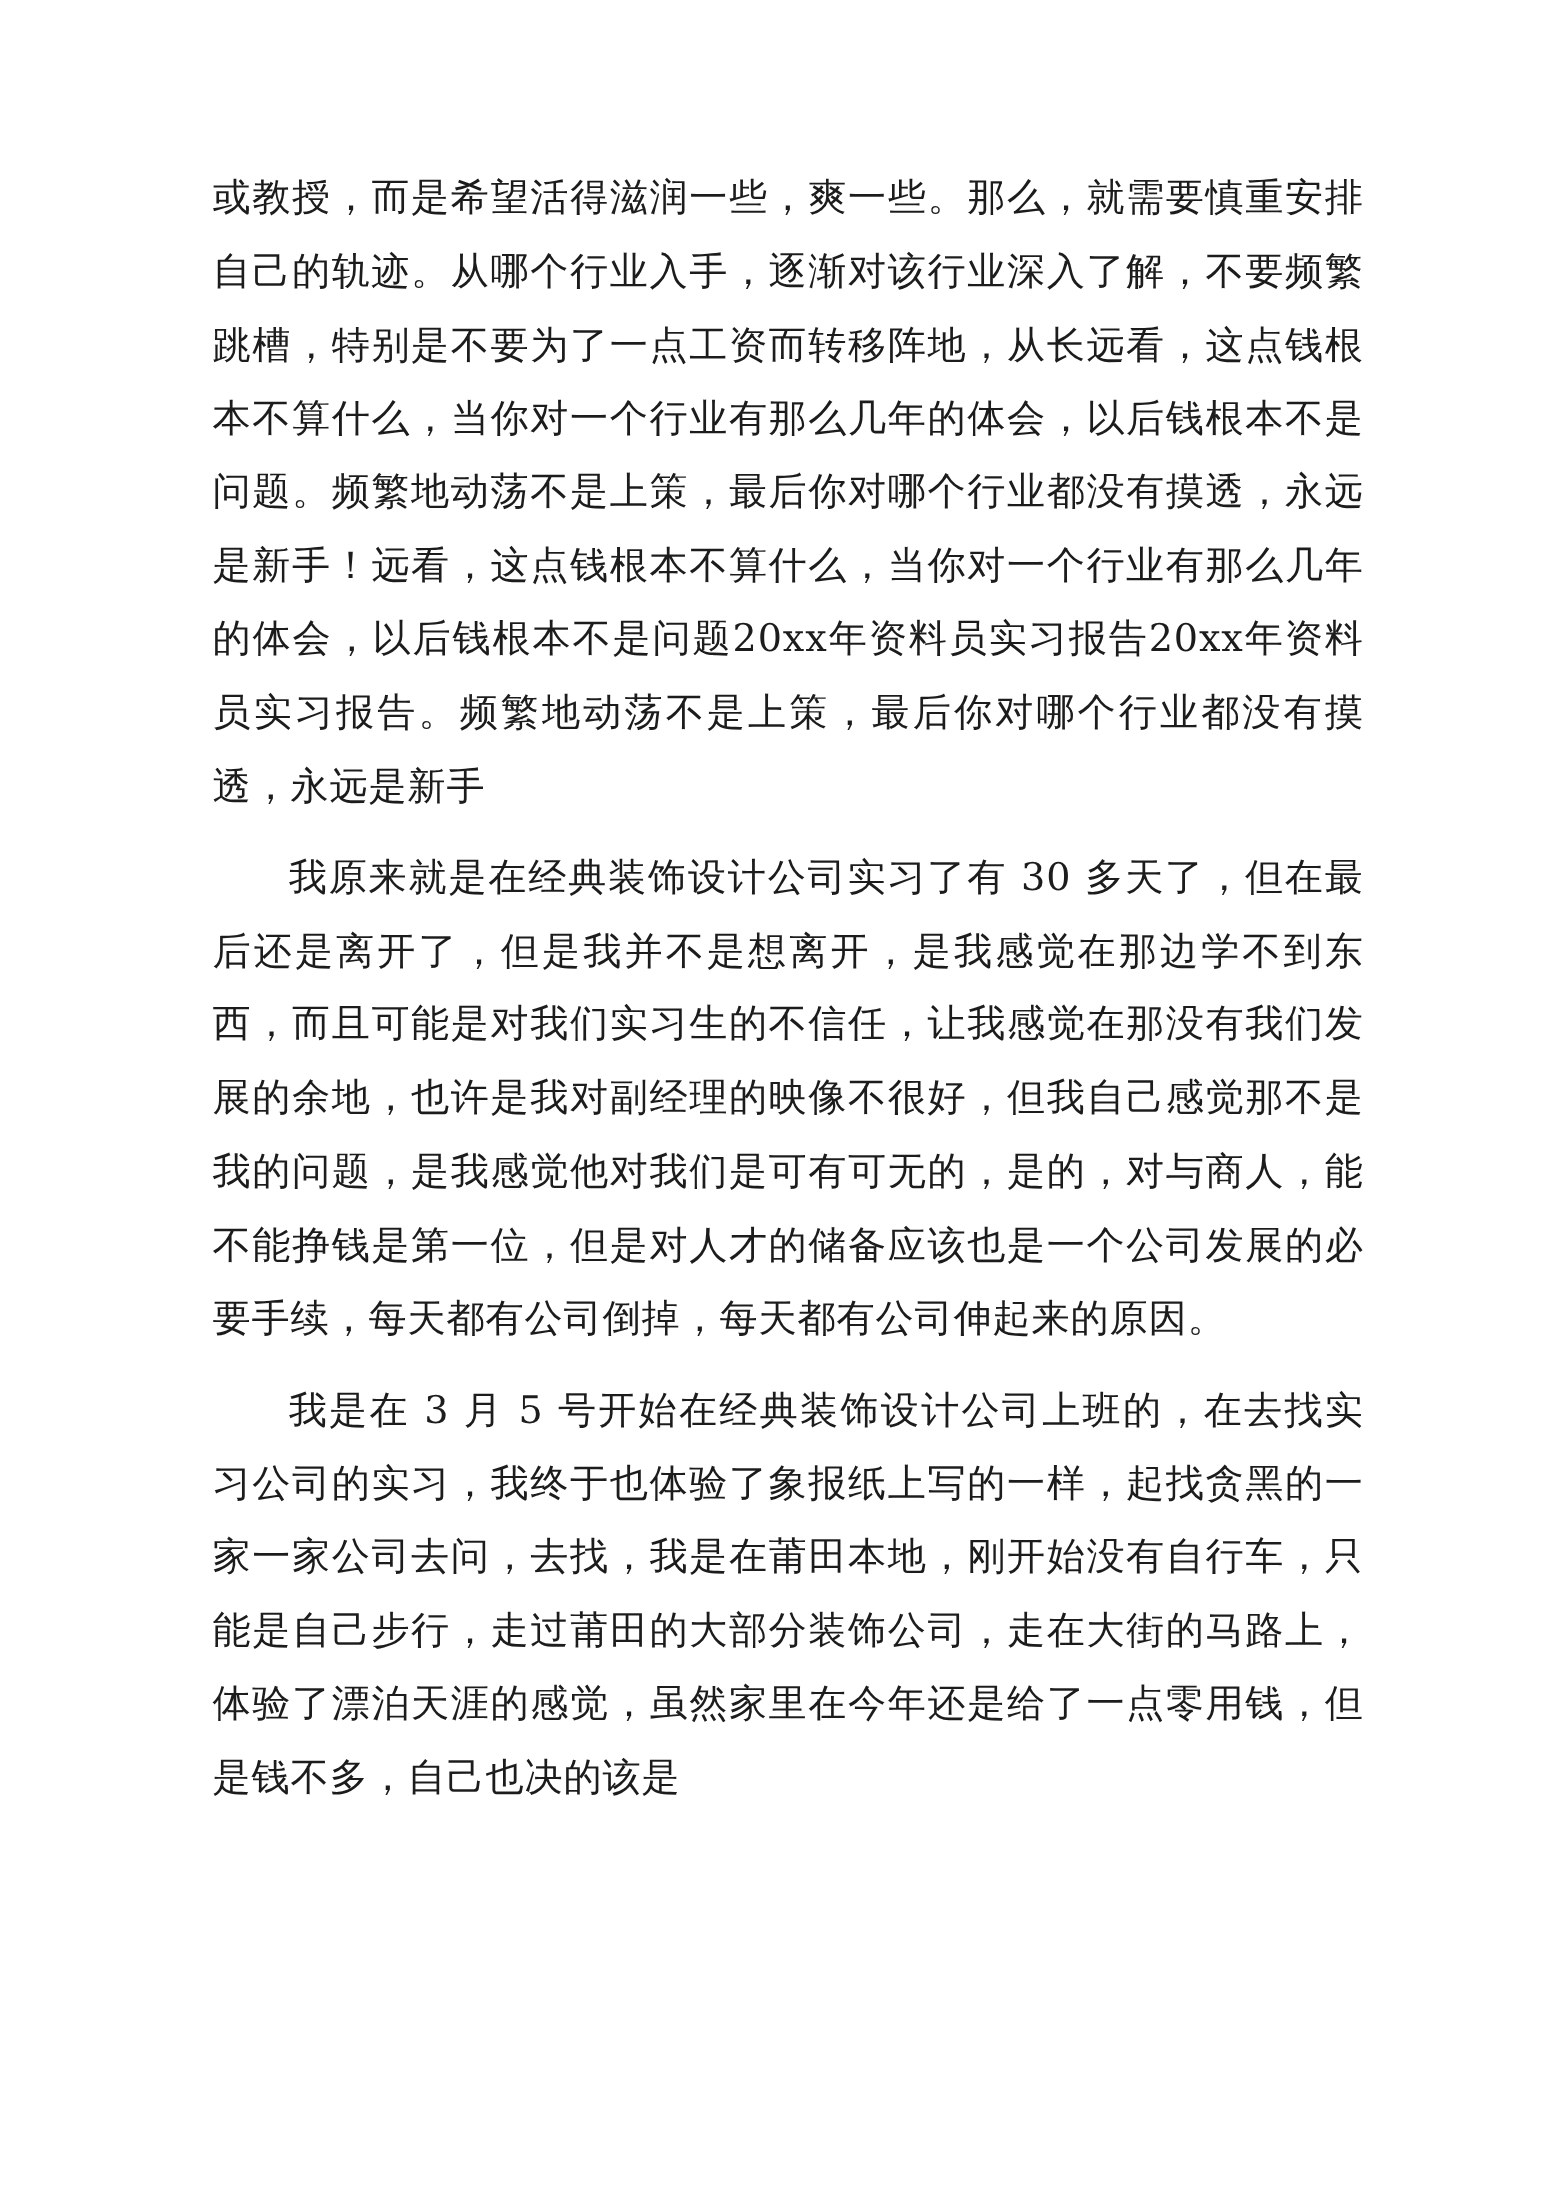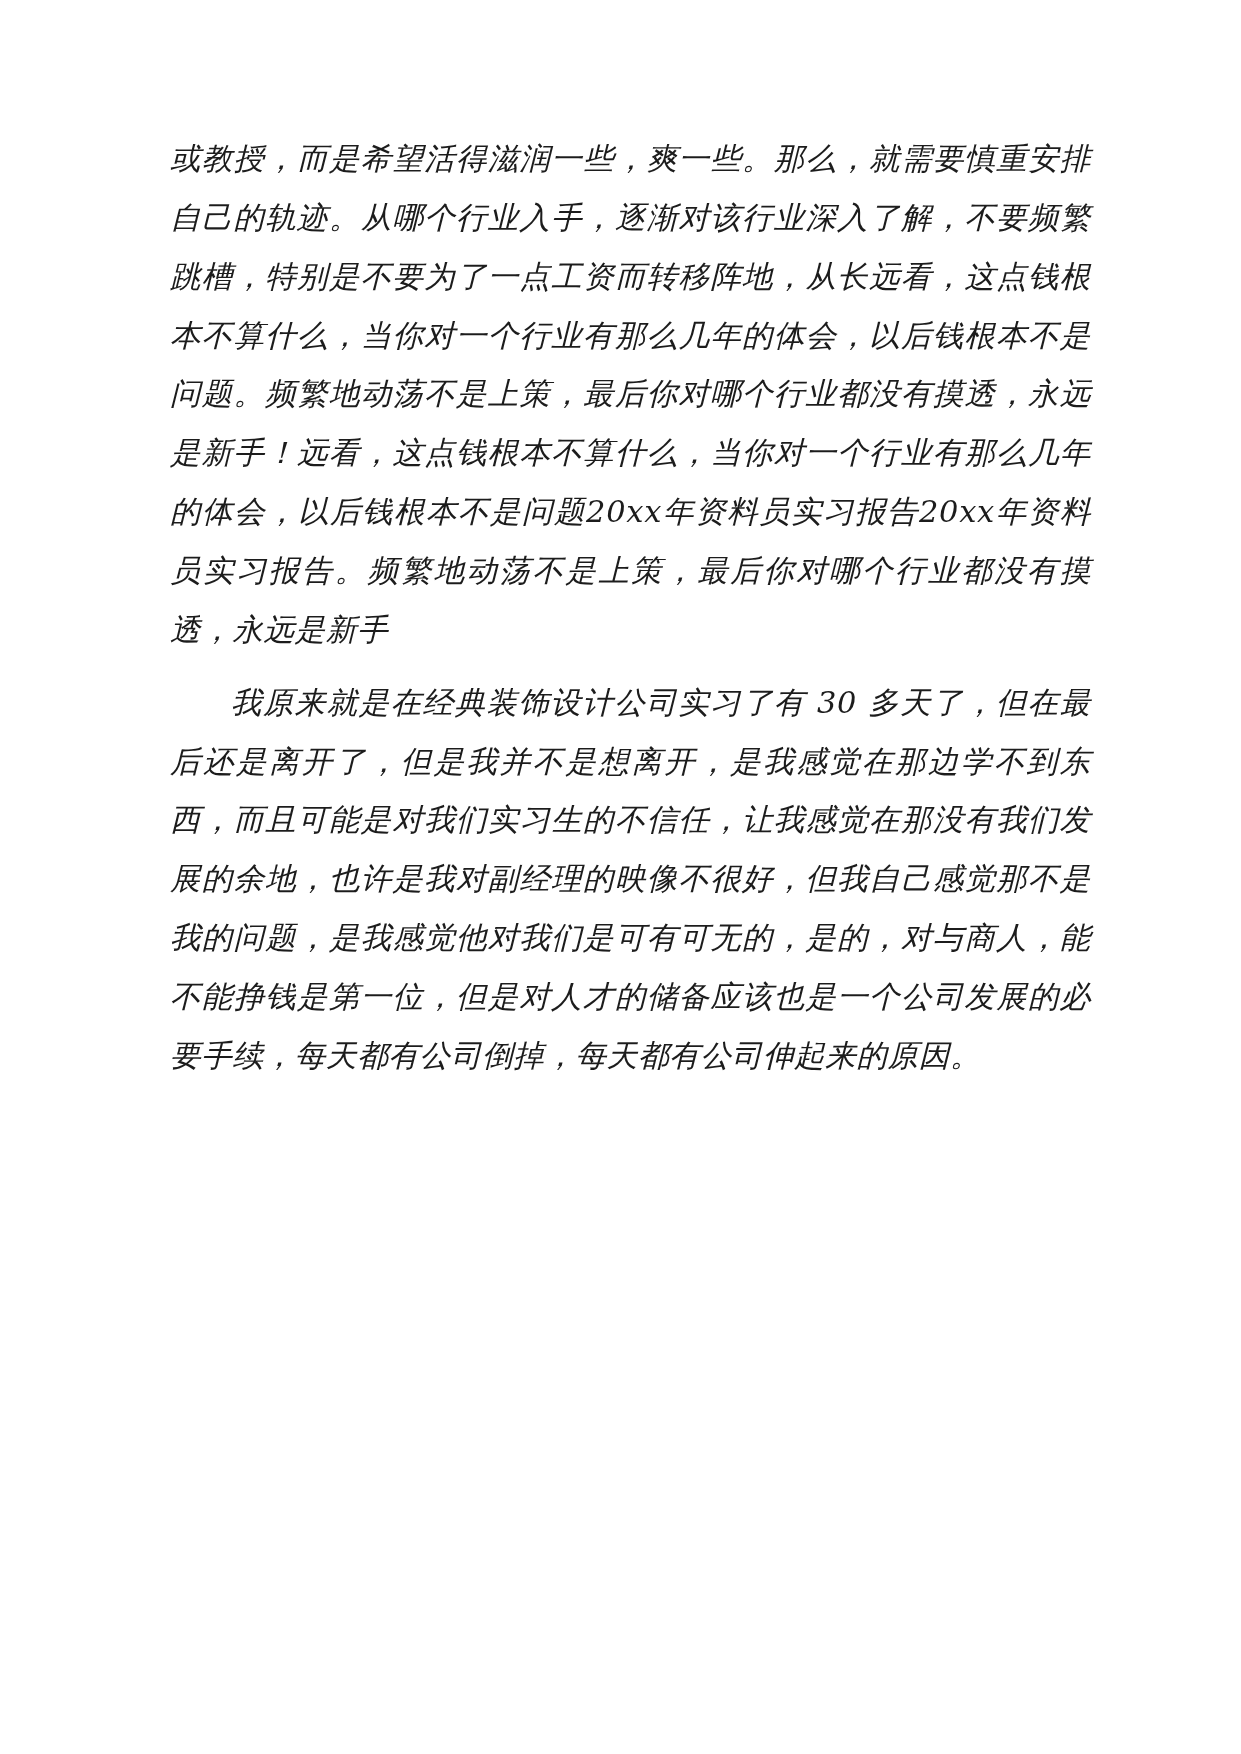--- a/index.html
+++ b/index.html
@@ -25,35 +25,35 @@
   .doc-body {
     font-size: 30.5px;
     line-height: 1.93;
     letter-spacing: 0.7px;
     text-align: justify;
     text-justify: inter-ideograph;
     color: #1c1c1c;
   }
   p {
     margin: 0 0 4px 0;
-    font-style: italic;
   }
   p.indent {
     text-indent: 2em;
   }
   p.first {
     text-indent: 0;
   }
   .spacer-sm {
     height: 10px;
   }
 </style>
 </head>
 <body>
 
 <div class="page">
   <div class="doc-body">
     <p class="first">或教授，而是希望活得滋润一些，爽一些。那么，就需要慎重安排自己的轨迹。从哪个行业入手，逐渐对该行业深入了解，不要频繁跳槽，特别是不要为了一点工资而转移阵地，从长远看，这点钱根本不算什么，当你对一个行业有那么几年的体会，以后钱根本不是问题。频繁地动荡不是上策，最后你对哪个行业都没有摸透，永远是新手！远看，这点钱根本不算什么，当你对一个行业有那么几年的体会，以后钱根本不是问题20xx年资料员实习报告20xx年资料员实习报告。频繁地动荡不是上策，最后你对哪个行业都没有摸透，永远是新手</p>
     <div class="spacer-sm"></div>
     <p class="indent">我原来就是在经典装饰设计公司实习了有 30 多天了，但在最后还是离开了，但是我并不是想离开，是我感觉在那边学不到东西，而且可能是对我们实习生的不信任，让我感觉在那没有我们发展的余地，也许是我对副经理的映像不很好，但我自己感觉那不是我的问题，是我感觉他对我们是可有可无的，是的，对与商人，能不能挣钱是第一位，但是对人才的储备应该也是一个公司发展的必要手续，每天都有公司倒掉，每天都有公司伸起来的原因。</p>
     <div class="spacer-sm"></div>
+    <p class="indent">我是在 3 月 5 号开始在经典装饰设计公司上班的，在去找实习公司的实习，我终于也体验了象报纸上写的一样，起找贪黑的一家一家公司去问，去找，我是在莆田本地，刚开始没有自行车，只能是自己步行，走过莆田的大部分装饰公司，走在大街的马路上，体验了漂泊天涯的感觉，虽然家里在今年还是给了一点零用钱，但是钱不多，自己也决的该是</p>
   </div>
 </div>
 
 </body></html>

